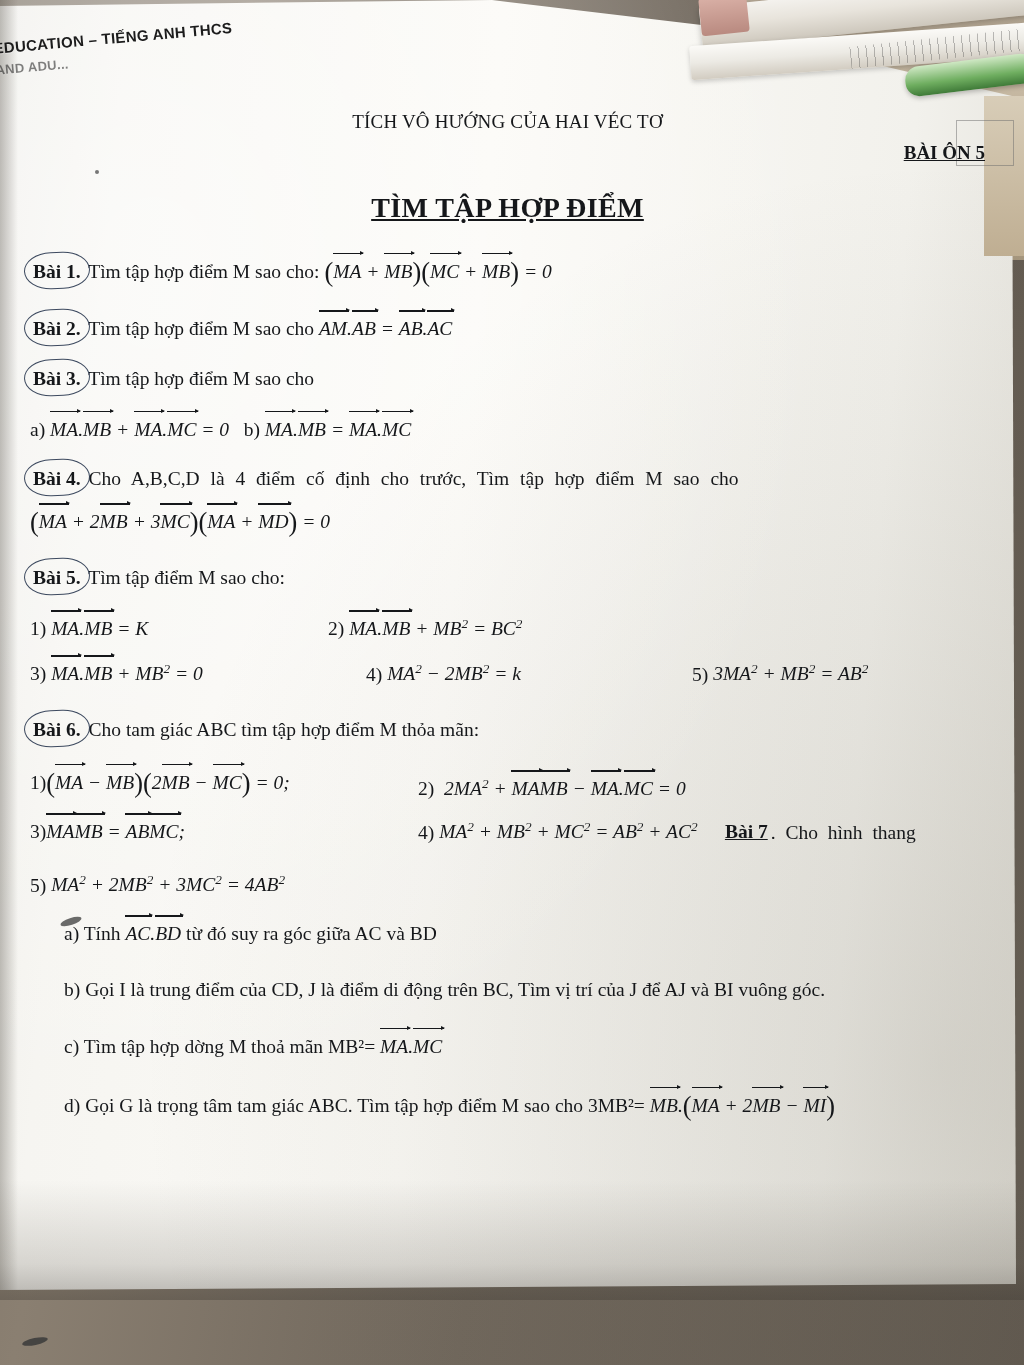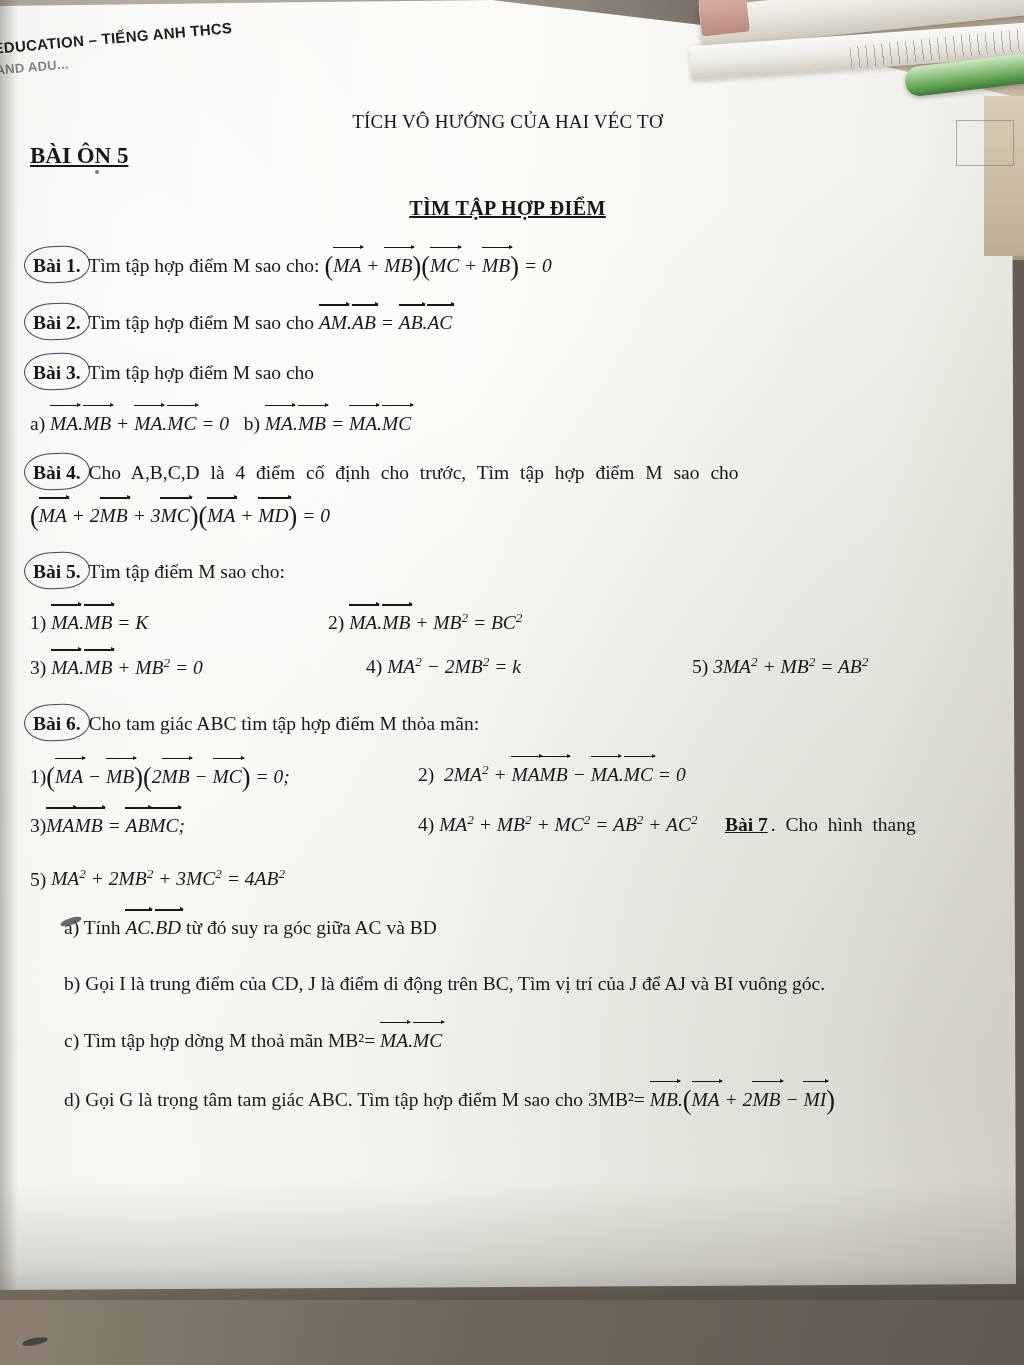--- a/index.html
+++ b/index.html
@@ -100,25 +100,25 @@
   .content{
     position:absolute;left:30px;top:108px;width:955px;
     font-size:19.5px;line-height:1.5;
   }
 
   .title-main{
     text-align:center;font-size:19px;letter-spacing:.2px;
     margin:0 0 2px 0;
   }
   .title-sub{
-    text-align:left;font-weight:bold;font-size:23px;
+    text-align:right;font-weight:bold;font-size:19px;
     text-decoration:underline;margin:0 0 20px 0;
   }
   .title-sub2{
-    text-align:center;font-weight:bold;font-size:20px;
+    text-align:center;font-weight:bold;font-size:28px;
     text-decoration:underline;margin:0 0 24px 0;
     letter-spacing:.4px;
   }
 
   .line{margin:0 0 20px 0;}
   .lab{font-weight:bold;position:relative;display:inline-block;padding:0 3px;}
   
   .lab.circ::after{
     content:"";position:absolute;left:-6px;top:-5px;right:-6px;bottom:-3px;
     border:1.6px solid #1b2a44;border-radius:50%/60%;
@@ -132,21 +132,21 @@
   .vec::before{
     content:"";position:absolute;left:0;right:-2px;top:-2px;height:1.3px;background:#15171a;
   }
   .vec::after{
     content:"";position:absolute;right:-3px;top:-4px;
     border-left:4px solid #15171a;border-top:2.4px solid transparent;border-bottom:2.4px solid transparent;
   }
   .sup{font-size:.68em;vertical-align:super;font-style:italic;}
   .big-paren{font-size:1.35em;font-style:normal;vertical-align:-.12em;}
 
-  .row{display:flex;margin:0 0 18px 0;}
+  .row{display:flex;margin:0 0 18px 0;align-items:flex-end;}
   .row .c{padding-right:18px;}
   .justify{text-align:justify;}
   .sub-item{margin:0 0 26px 34px;}
 
   .smudge{
     position:absolute;left:60px;top:918px;width:22px;height:7px;
     background:#3b3b3b;border-radius:50%;opacity:.75;transform:rotate(-18deg);
   }
   .dot1{position:absolute;left:95px;top:170px;width:4px;height:4px;background:#555;border-radius:50%;opacity:.8;}
   .bottom-mark{

